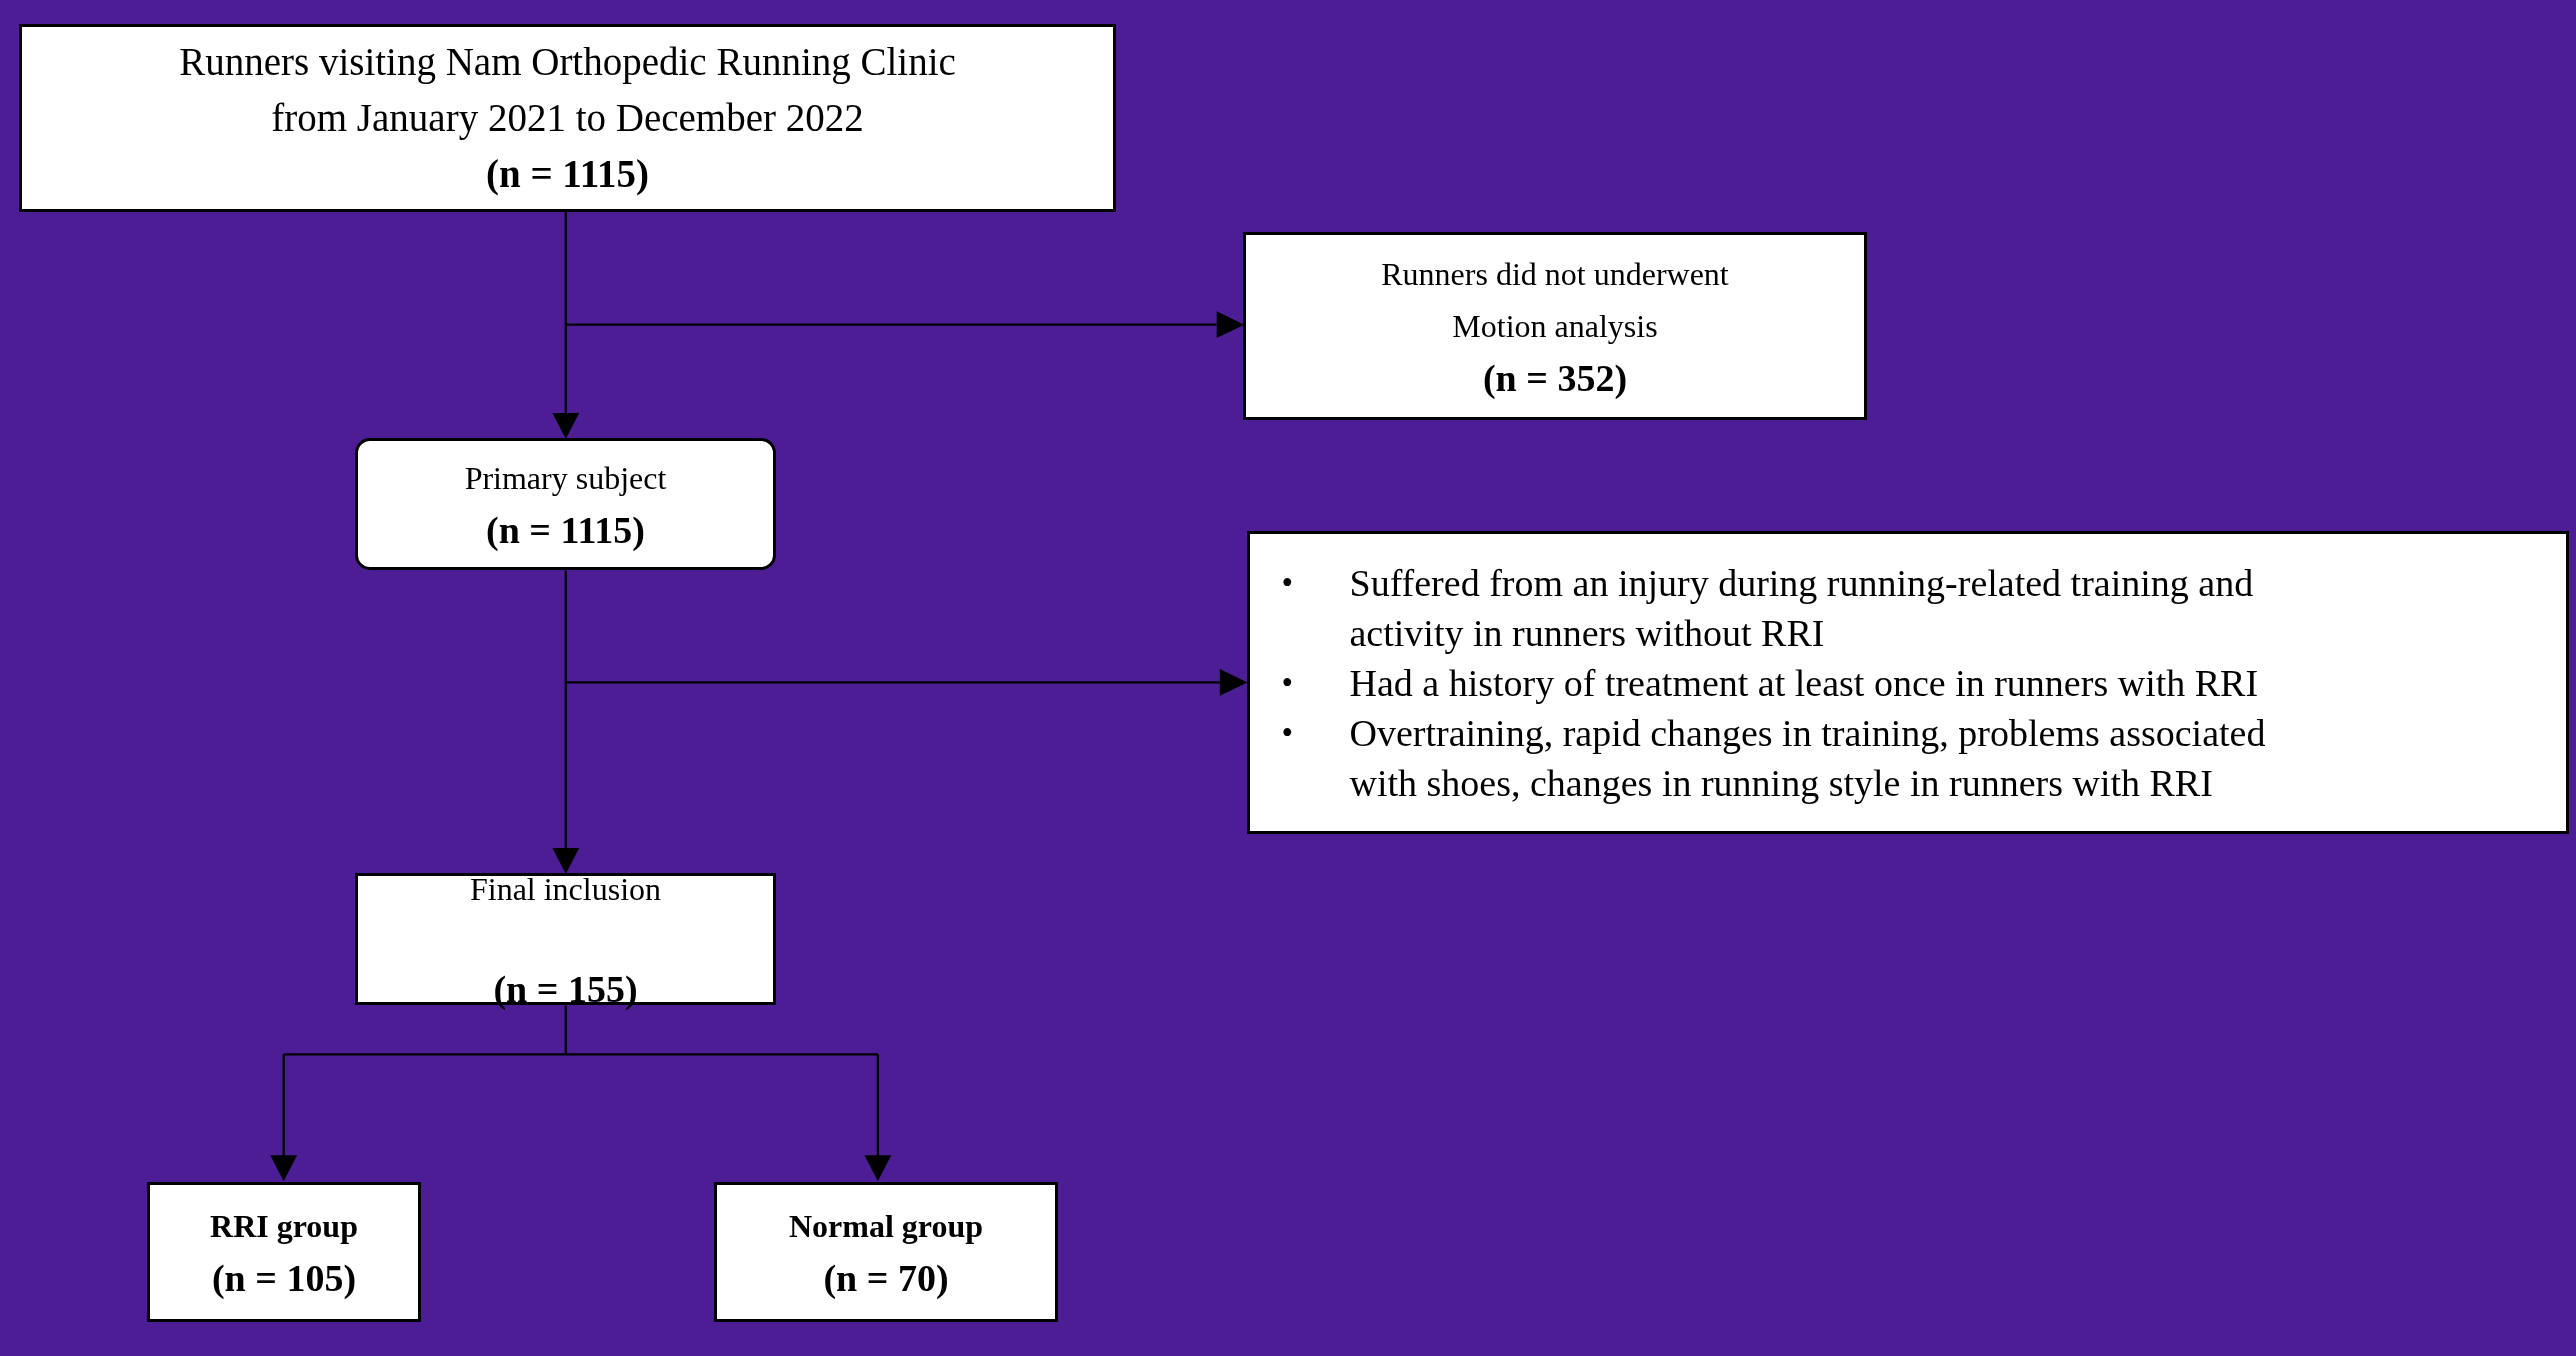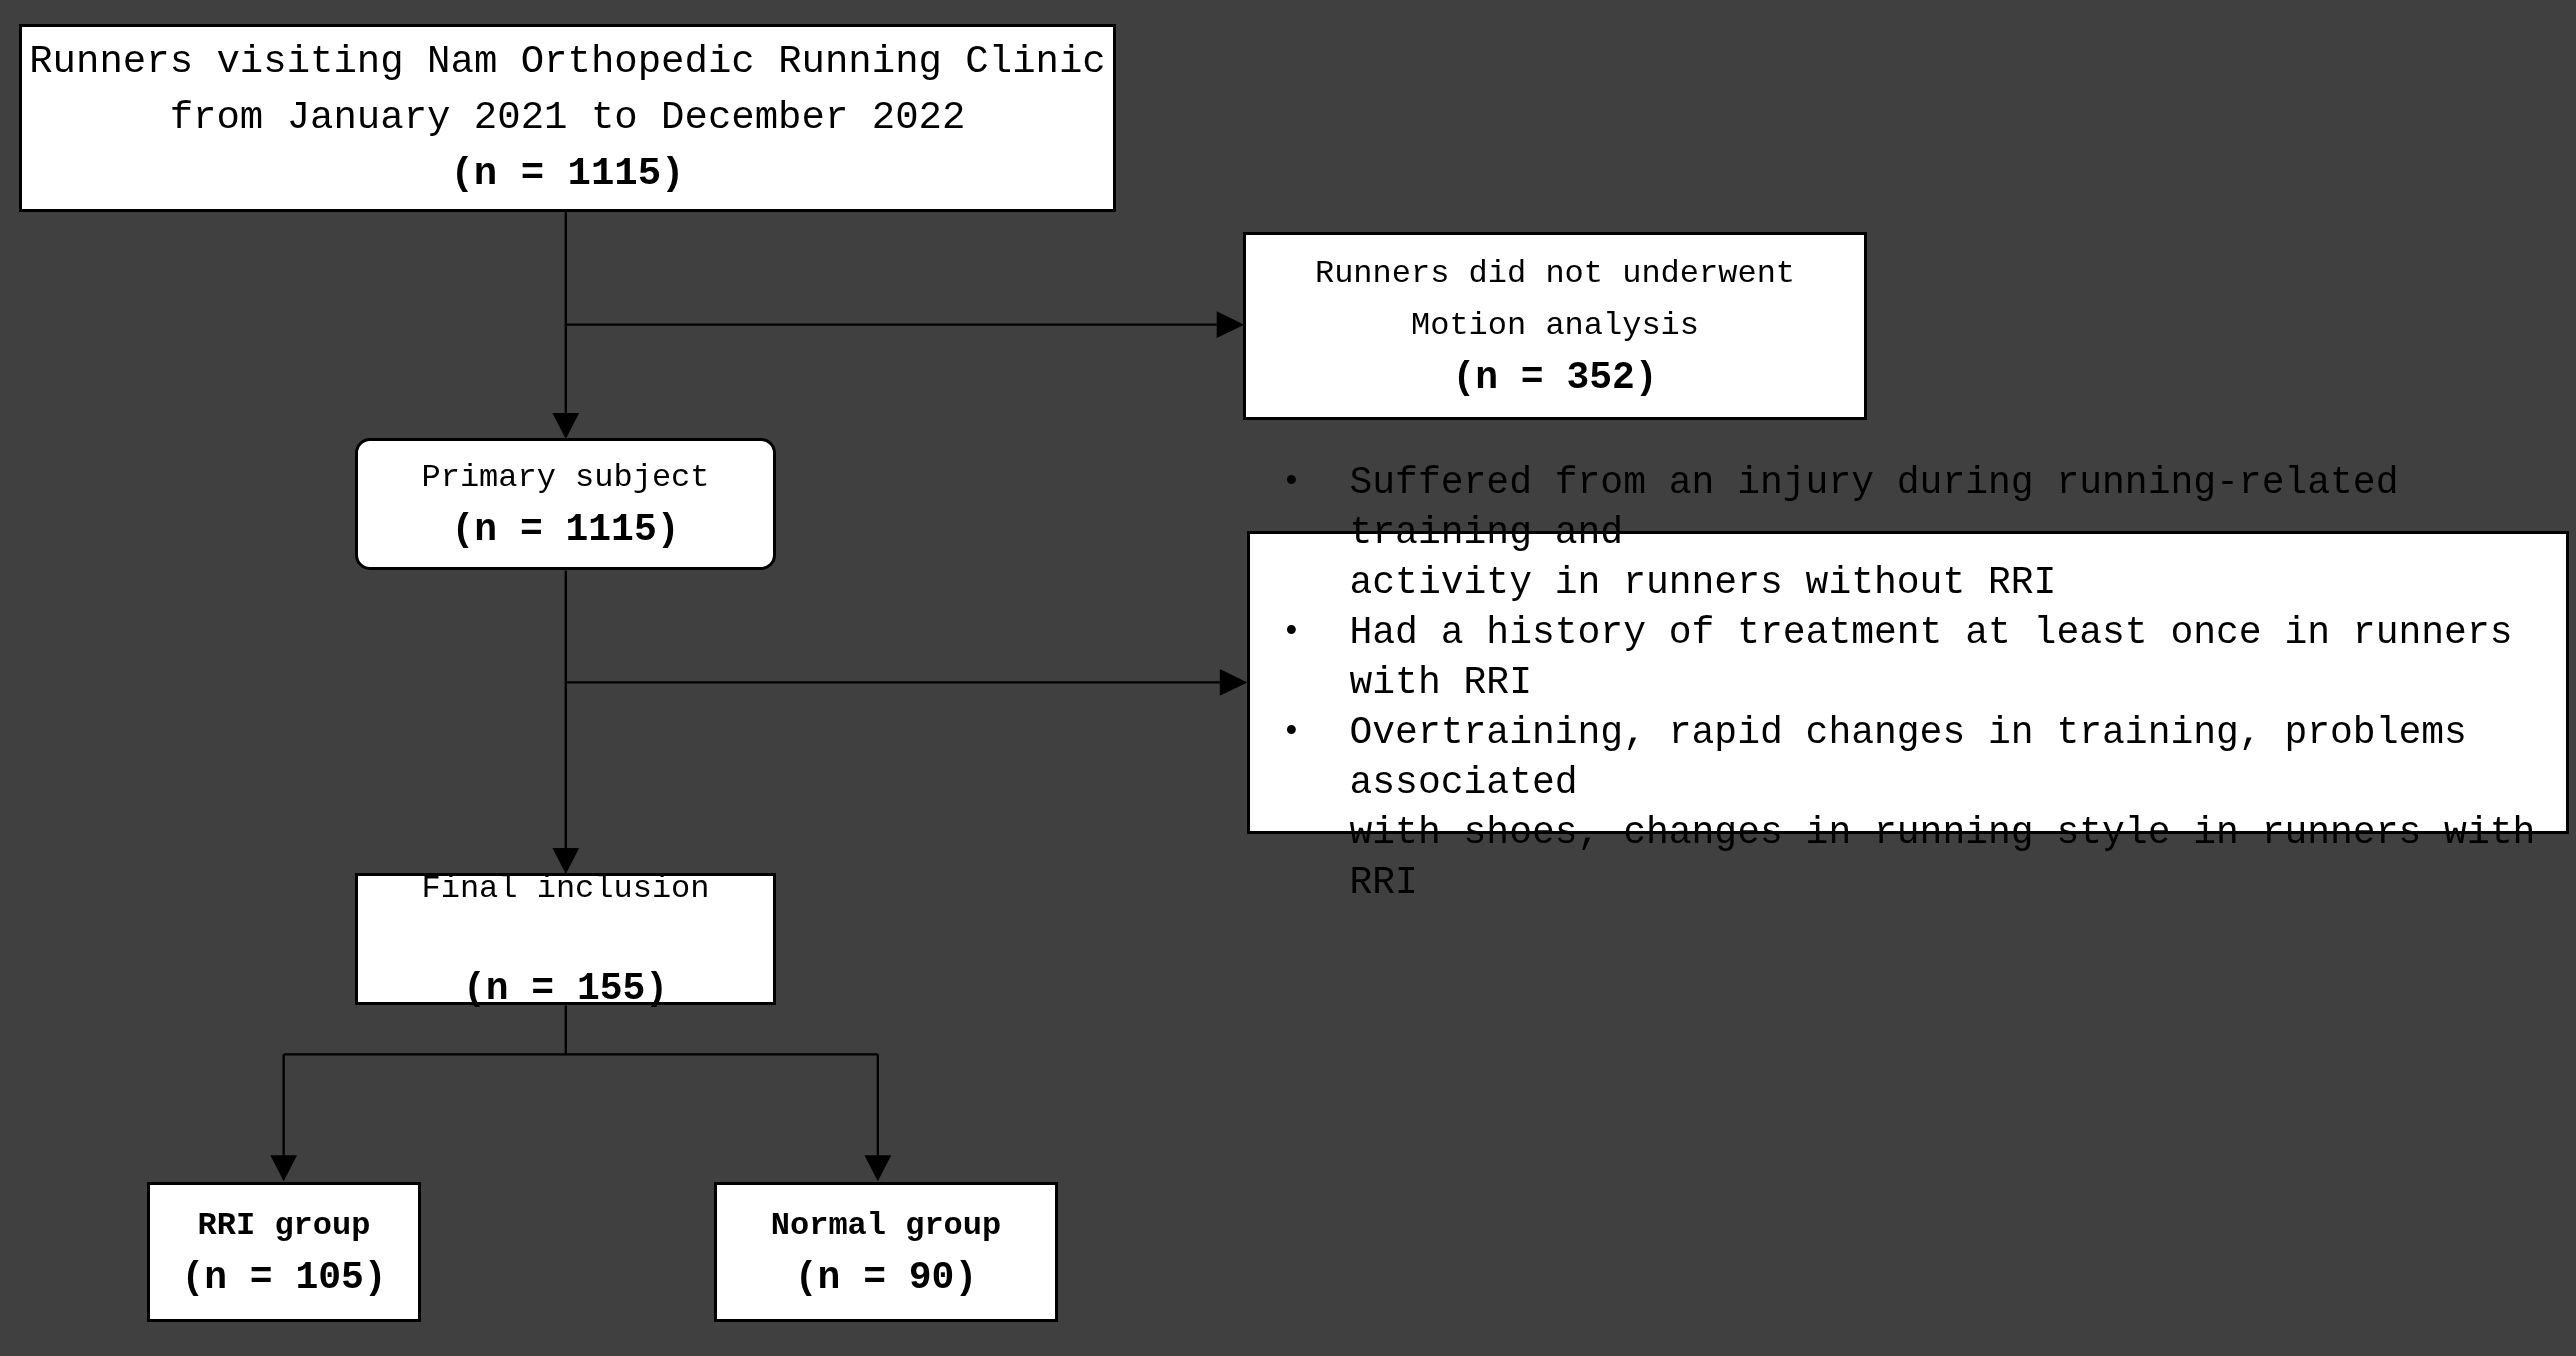--- a/index.html
+++ b/index.html
@@ -4,22 +4,22 @@
 <style>
   html, body {
     margin: 0;
     padding: 0;
     background: #ffffff;
   }
   .canvas {
     position: relative;
     width: 2576px;
     height: 1357px;
-    background: #404040;
-    font-family: Liberation Mono, monospace;
+    background: #4c1d95;
+    font-family: Liberation Serif, serif;
     color: #000000;
     overflow: hidden;
   }
   .connectors {
     position: absolute;
     left: 0;
     top: 0;
     width: 2576px;
     height: 1357px;
   }
@@ -168,17 +168,17 @@
     <div class="count">(n = 155)</div>
   </div>
 
   <div class="box box-bold" id="box-rri">
     <div class="line">RRI group</div>
     <div class="count">(n = 105)</div>
   </div>
 
   <div class="box box-bold" id="box-normal">
     <div class="line">Normal group</div>
-    <div class="count">(n = 90)</div>
+    <div class="count">(n = 70)</div>
   </div>
 
 </div>
 
 
 </body></html>

